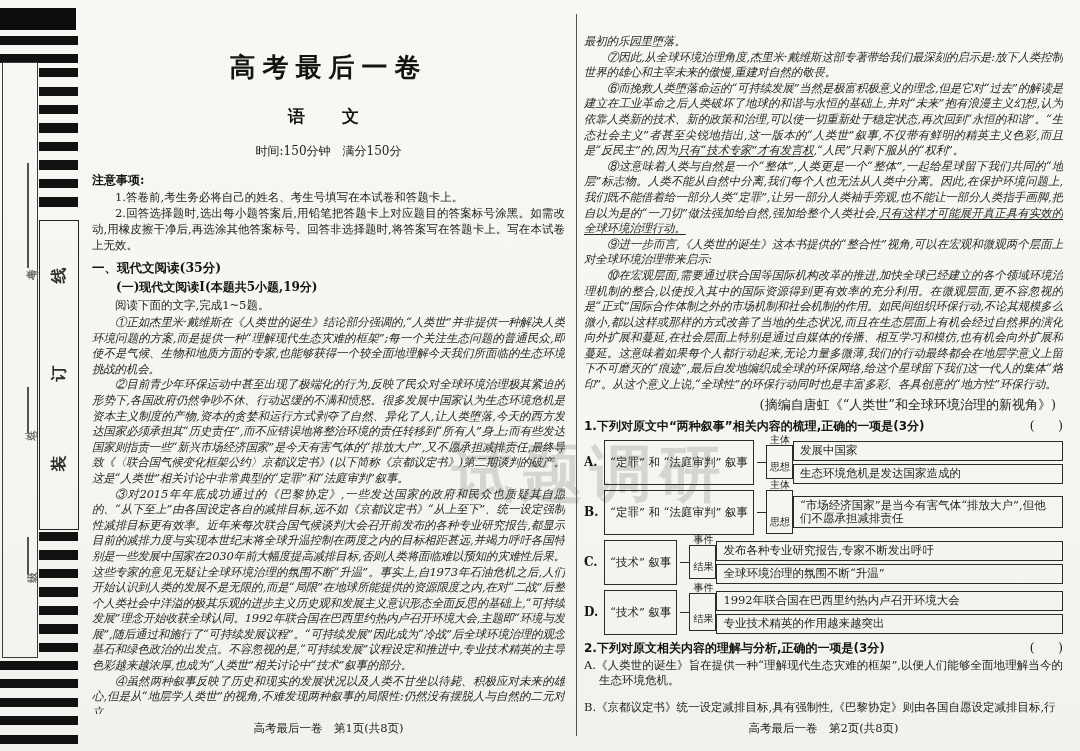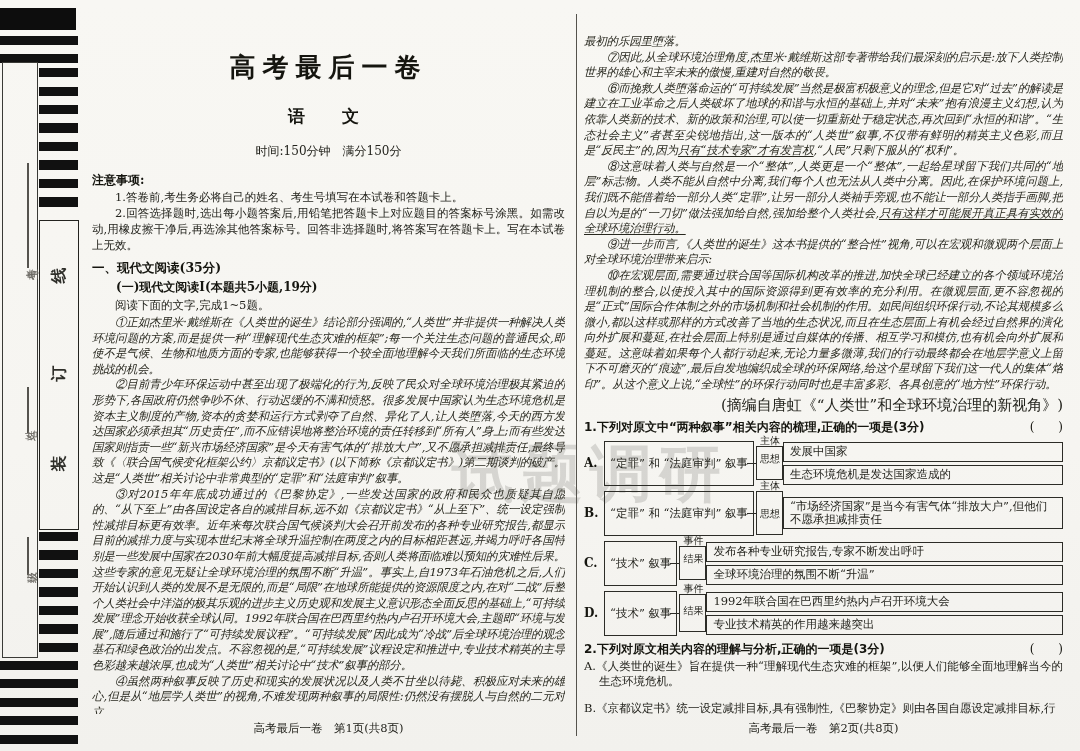--- a/index.html
+++ b/index.html
@@ -30,37 +30,37 @@
   .timeinfo{text-align:center;font-size:12px;margin-top:15px;color:#23231d;}
   .notice-h{font-size:12px;font-weight:bold;margin-top:12px;color:#15150f;}
   .note{font-size:11.5px;line-height:16px;text-align:justify;text-indent:2em;margin:0;color:#23231d;}
   .sec-h{font-size:12.5px;font-weight:bold;margin-top:7px;color:#15150f;}
   .subsec-h{font-size:12px;font-weight:bold;text-indent:2em;margin-top:2px;color:#15150f;}
   .intro{font-size:11.5px;text-indent:2em;margin:2px 0;color:#23231d;}
   .para{font-size:11.5px;line-height:15.6px;text-align:justify;text-indent:2em;margin:0;
         font-style:italic;letter-spacing:-0.2px;color:#28281f;}
   .para-cont{text-indent:0;}
   .u-seg{text-decoration:underline;text-underline-offset:2px;}
-  .attribution{font-size:15px;text-align:right;margin:3px 0 4px;color:#23231d;}
+  .attribution{font-size:13px;text-align:right;margin:3px 7px 4px;color:#23231d;}
   .question{display:flex;justify-content:space-between;font-size:12px;font-weight:bold;color:#15150f;
             font-family:"DejaVu Sans","Liberation Sans",sans-serif;margin-top:2px;}
   .q-bracket{font-weight:normal;font-family:"DejaVu Serif","Liberation Serif",serif;}
   .option{font-size:11.5px;line-height:15.6px;text-align:justify;padding-left:15px;text-indent:-15px;color:#1e1e18;margin-top:1px;}
   .footer{position:absolute;top:721px;font-size:11.5px;text-align:center;color:#23231d;z-index:1;}
   .footer-1{left:92px;width:473px;}
   .footer-2{left:584px;width:479px;}
   
   .diag{margin-top:4px;}
   .diag-row{display:flex;align-items:center;margin:5px 0;}
   .diag-letter{width:20px;font-weight:bold;font-size:12px;color:#15150f;flex-shrink:0;}
   .diag-leftbox{border:1.5px solid #2c2c27;padding:14px 5px;font-size:11.5px;white-space:nowrap;color:#1e1e18;flex-shrink:0;}
-  .conn{position:relative;width:25px;margin-left:2px;border:1.3px solid #2c2c27;flex-shrink:0;align-self:center;}
+  .conn{position:relative;width:25px;margin-left:12px;border:1.3px solid #2c2c27;flex-shrink:0;align-self:center;}
   .conn::before{content:'';position:absolute;left:-10px;top:50%;width:10px;border-top:1.3px solid #2c2c27;}
   .conn .lt{position:absolute;top:-13px;left:3px;font-size:10px;color:#1e1e18;white-space:nowrap;}
-  .conn .lb{position:absolute;bottom:13px;left:3px;font-size:10px;color:#1e1e18;white-space:nowrap;}
+  .conn .lb{position:absolute;bottom:4px;left:3px;font-size:10px;color:#1e1e18;white-space:nowrap;}
   .stack{flex:1;display:flex;flex-direction:column;gap:3px;}
   .dbox{border:1.4px solid #2c2c27;padding:1.5px 6px;font-size:11.5px;line-height:13.5px;min-height:15px;
         display:flex;align-items:center;color:#1e1e18;}
 </style>
 </head>
 <body>
 
 <div class="canvas">
 
   <div>

